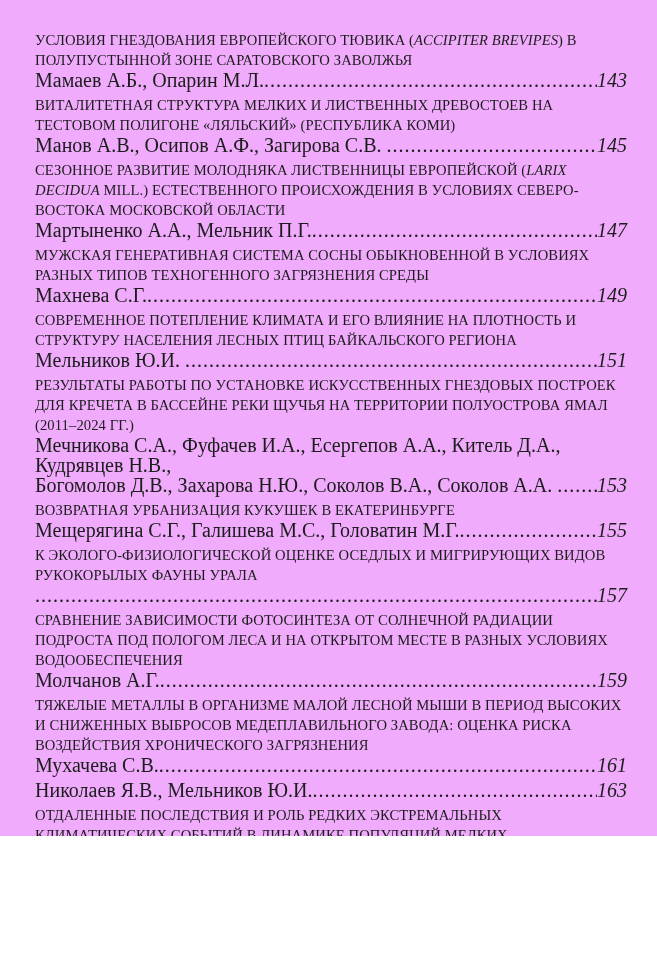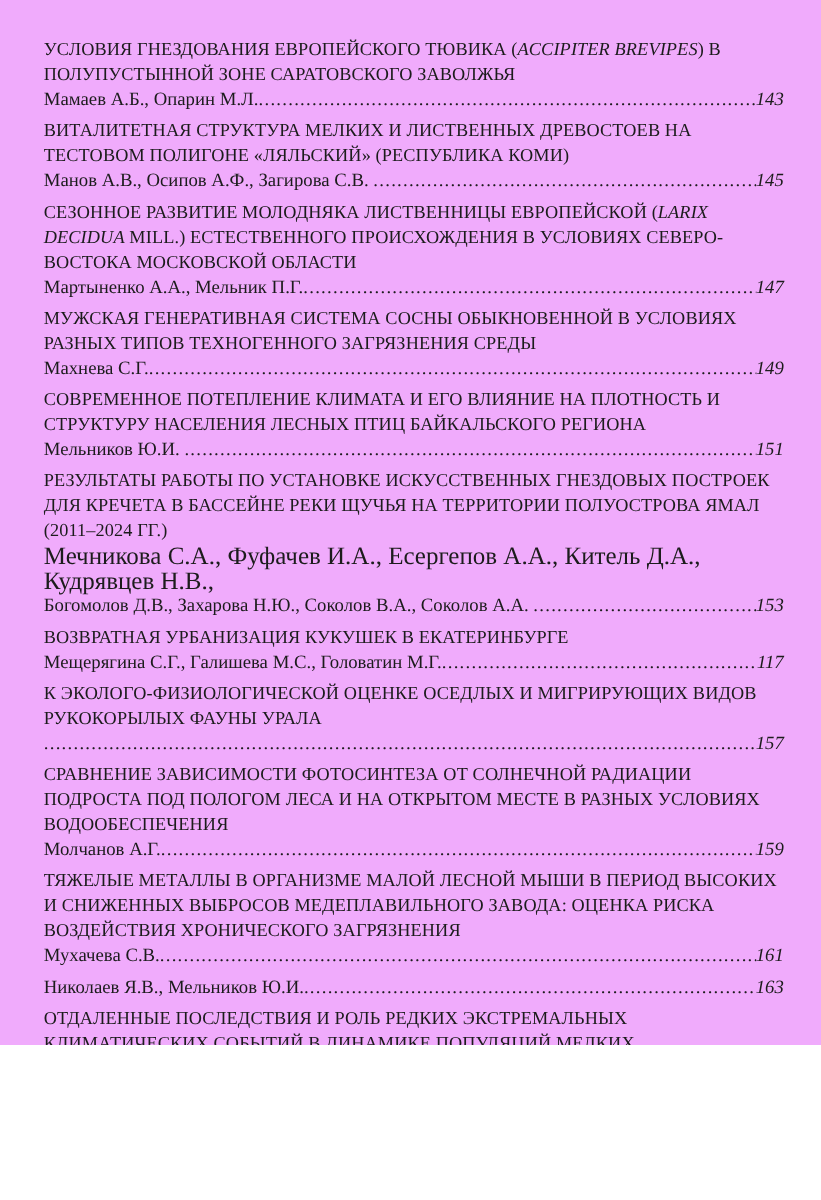--- a/index.html
+++ b/index.html
@@ -31,21 +31,21 @@
   }
   .italic { font-style: italic; }
   .authors-extra {
     font-size: 20px;
     line-height: 20px;
     white-space: pre-wrap;
   }
   .authors-line {
     display: flex;
     align-items: flex-start;
-    font-size: 15px;
+    font-size: 20px;
     line-height: 20px;
   }
   .authors {
     flex: 0 0 auto;
     white-space: pre-wrap;
   }
   .leader {
     flex: 1 1 auto;
     min-width: 0;
     overflow: hidden;
@@ -129,21 +129,21 @@
           <span class="authors">Богомолов Д.В., Захарова Н.Ю., Соколов В.А., Соколов А.А. </span>
           <span class="leader"></span>
           <span class="pagenum">153</span>
         </div>
       </section>
       <section class="entry">
         <div class="title"><span class="">ВОЗВРАТНАЯ УРБАНИЗАЦИЯ КУКУШЕК В ЕКАТЕРИНБУРГЕ</span></div>
         <div class="authors-line">
           <span class="authors">Мещерягина С.Г., Галишева М.С., Головатин М.Г.</span>
           <span class="leader"></span>
-          <span class="pagenum">117</span>
+          <span class="pagenum">155</span>
         </div>
       </section>
       <section class="entry">
         <div class="title"><span class="">К ЭКОЛОГО-ФИЗИОЛОГИЧЕСКОЙ ОЦЕНКЕ ОСЕДЛЫХ И МИГРИРУЮЩИХ ВИДОВ
 РУКОКОРЫЛЫХ ФАУНЫ УРАЛА</span></div>
         <div class="authors-line">
           <span class="leader"></span>
           <span class="pagenum">157</span>
         </div>
       </section>

